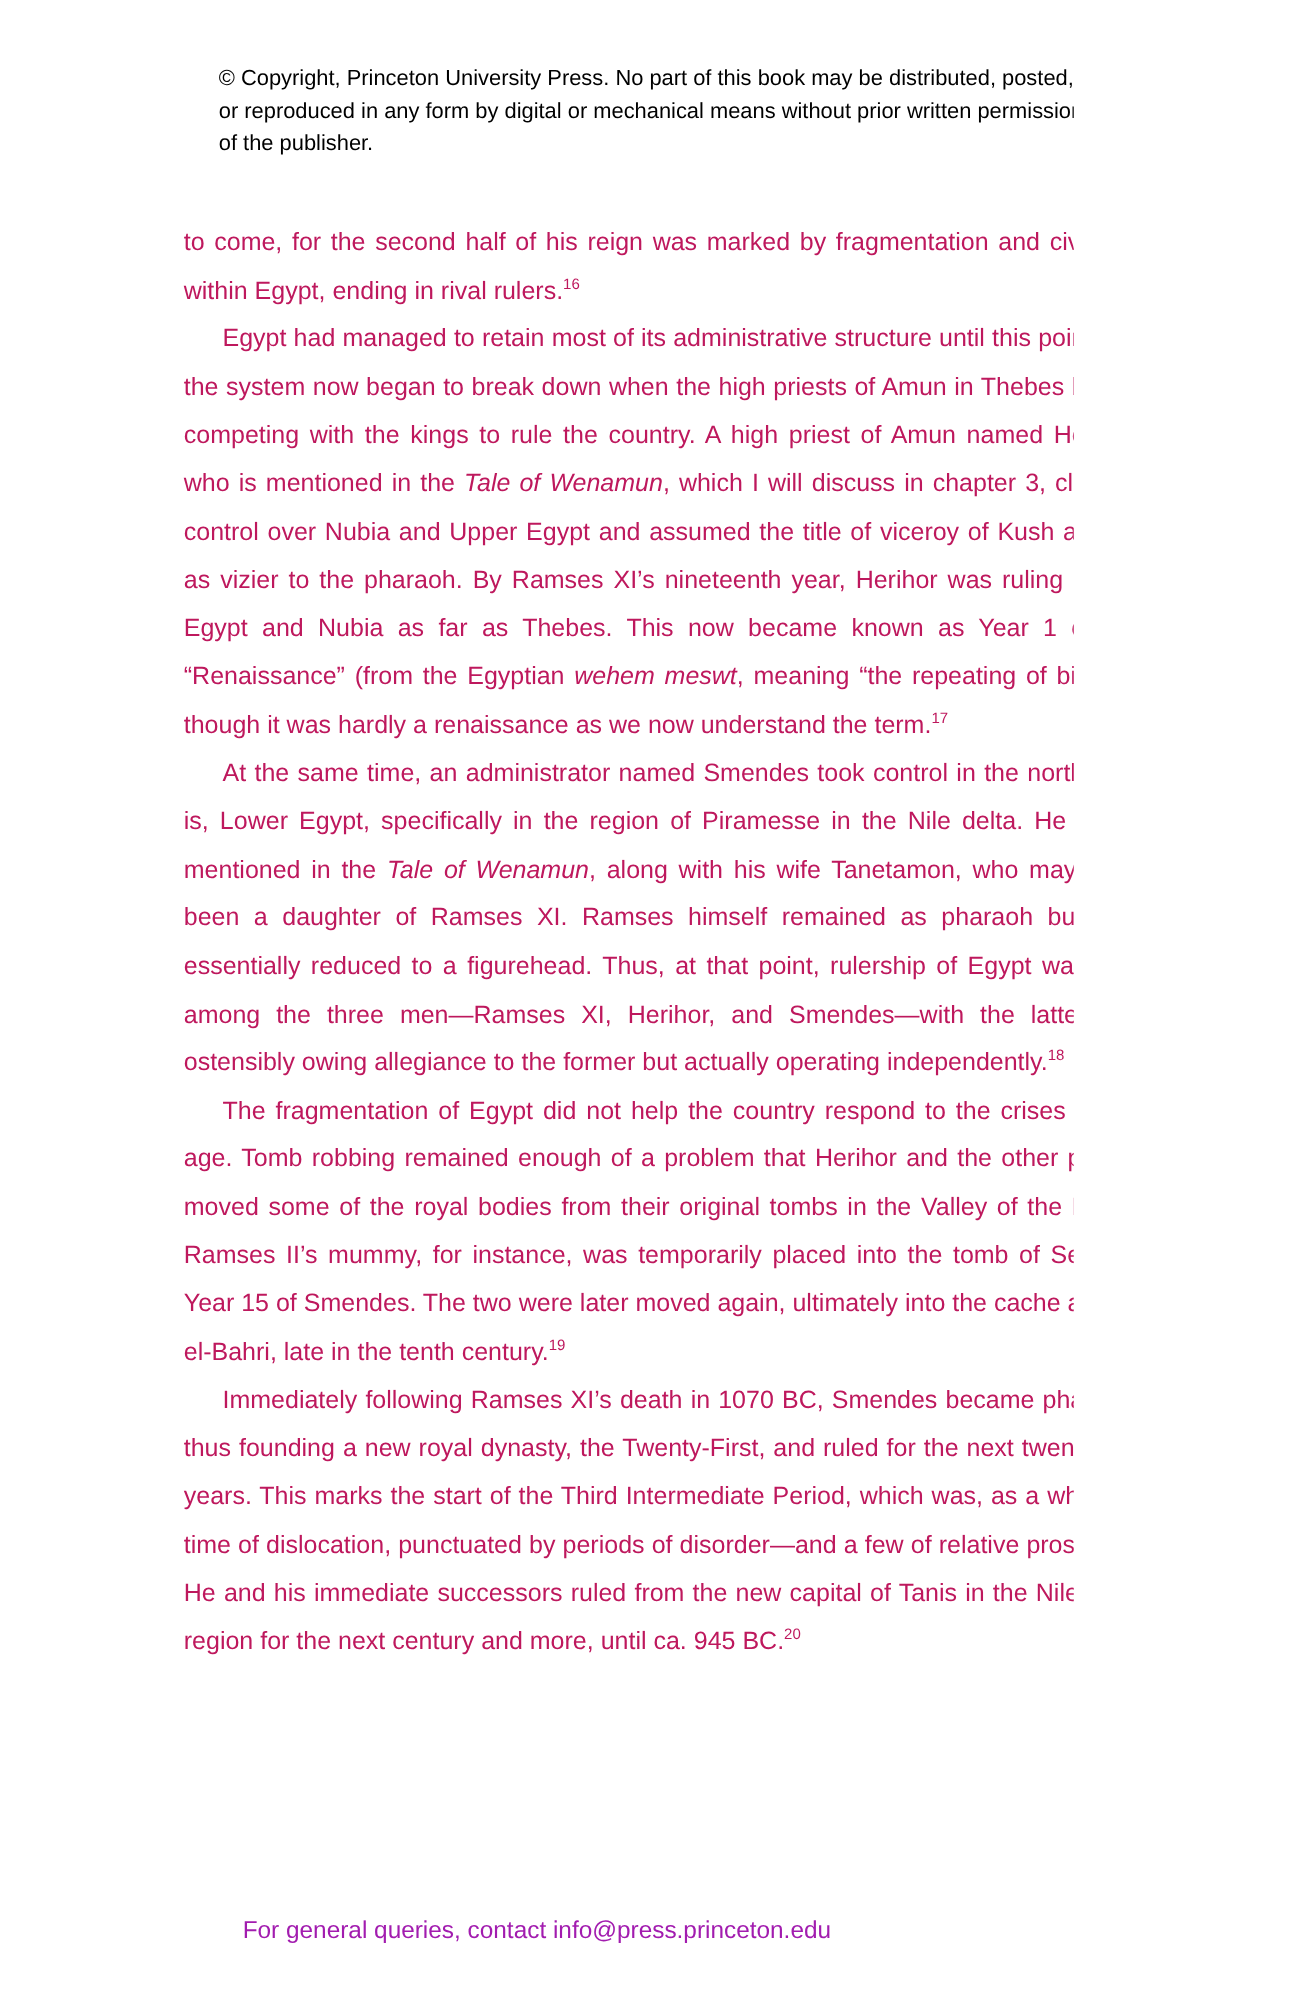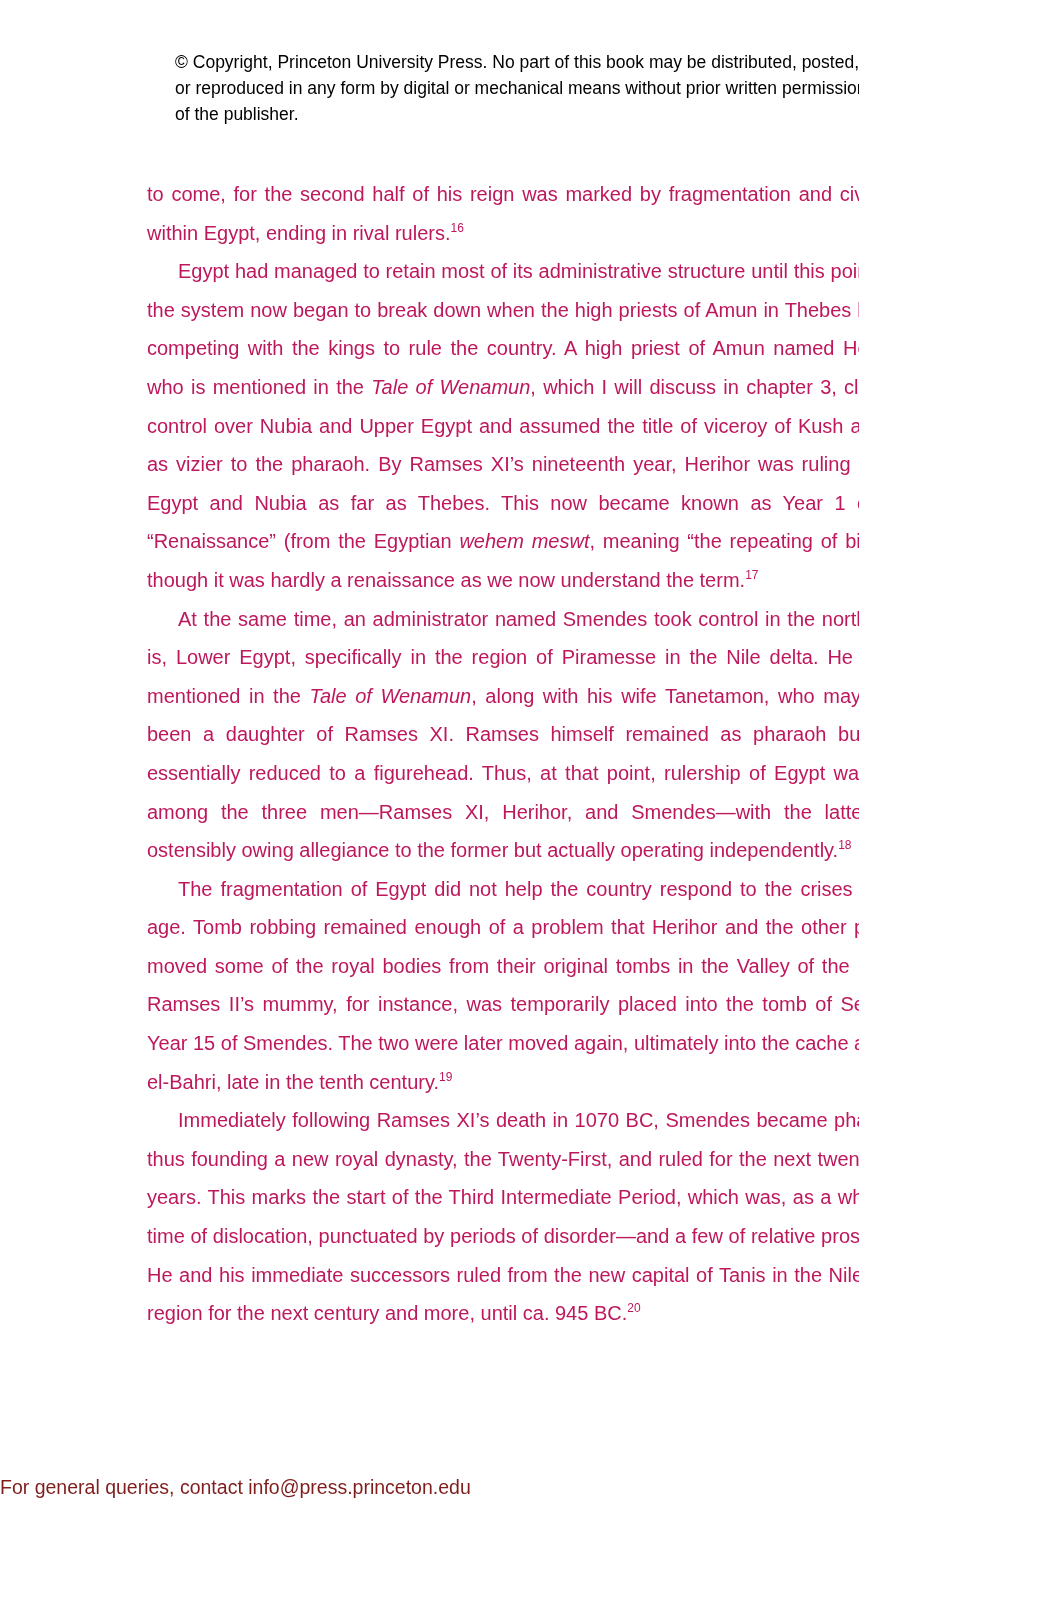--- a/index.html
+++ b/index.html
@@ -67,27 +67,27 @@
   .body-text sup {
     font-size: 0.6em;
     line-height: 0;
     vertical-align: super;
   }
   .body-text em {
     font-style: italic;
   }
   .footer {
     position: absolute;
-    top: 1440px;
+    top: 1497px;
     left: 0;
     width: 100%;
-    text-align: left;
+    text-align: center;
     font-family: "Liberation Sans", sans-serif;
     font-size: 19.5px;
-    color: #7f1d1d;
+    color: #a21caf;
   }
 </style>
 </head>
 <body>
 
 <div class="page">
 
   <div class="copyright">© Copyright, Princeton University Press. No part of this book may be distributed, posted, or reproduced in any form by digital or mechanical means without prior written permission of the publisher.</div>
 
 

